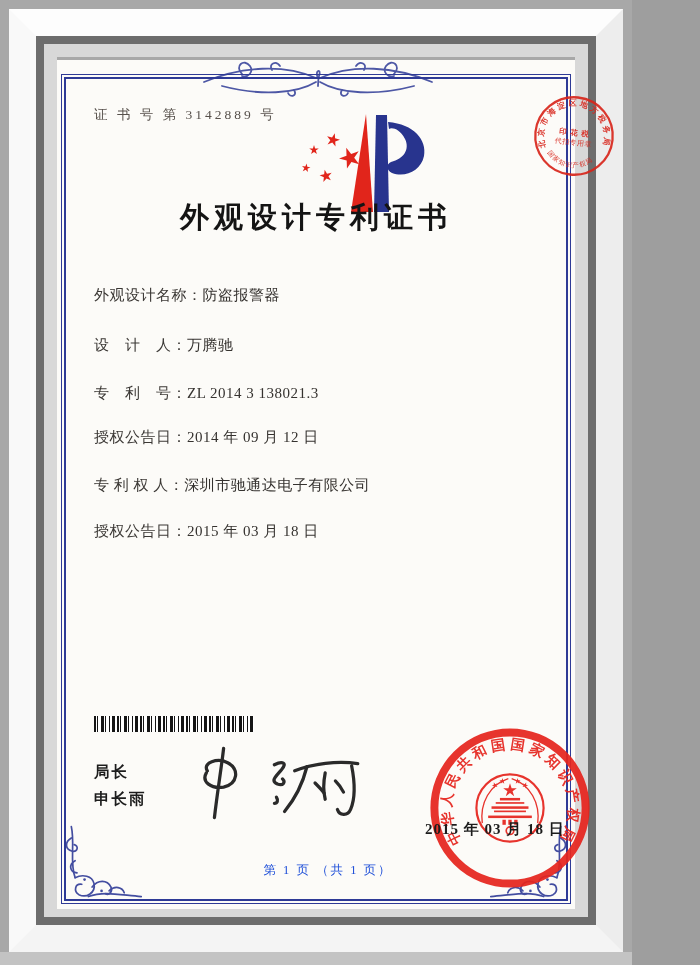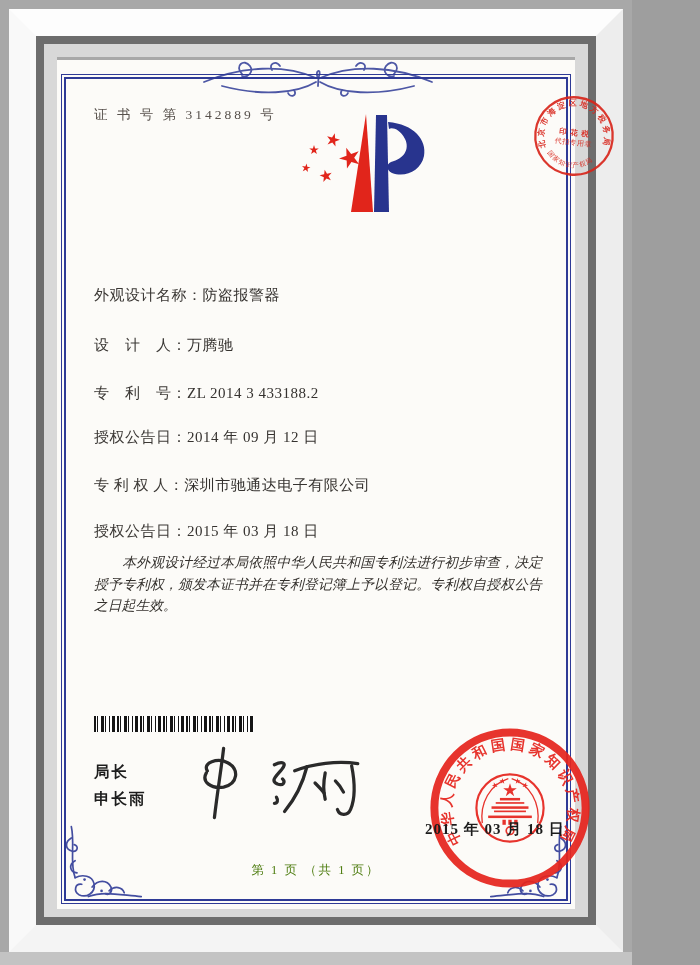--- a/index.html
+++ b/index.html
@@ -30,22 +30,22 @@
       #fff 4px 7px,#151515 7px 10px,#fff 10px 11px,#151515 11px 12px,#fff 12px 15px,
       #151515 15px 16px,#fff 16px 18px,#151515 18px 21px,#fff 21px 23px);}
   .signer-role{left:37px;top:702px;}
   .signer-name{left:37px;top:729px;}
   .signer-role,.signer-name{font-family:"Liberation Sans","DejaVu Sans",sans-serif;
          font-size:15.5px;font-weight:700;color:#1d1d1d;letter-spacing:2px;}
   .signature{left:130px;top:682px;width:188px;height:82px;}
   .seal{left:369px;top:664px;width:168px;height:168px;}
   .seal-date{left:368px;top:760px;font-size:15px;font-weight:bold;color:#1c1c1c;
          letter-spacing:1px;z-index:5;}
-  .footer{left:0;top:802px;width:100%;text-align:center;font-size:12.5px;
-         letter-spacing:2px;color:#4d7c0f;}
+  .footer{left:12px;top:802px;width:100%;text-align:center;font-size:12.5px;
+         letter-spacing:2px;color:#1d4ed8;}
   .tax-stamp{left:473px;top:32px;width:88px;height:88px;transform:rotate(6deg);}
   .ornament-top{left:141px;top:-4px;width:240px;height:50px;}
   .flourish-bl{left:3px;bottom:3px;width:85px;height:85px;}
   .flourish-br{right:3px;bottom:3px;width:85px;height:85px;transform:scaleX(-1);}
   svg{display:block;}
 </style>
 </head>
 <body>
 
 <svg width="0" height="0" style="position:absolute" aria-hidden="true">
@@ -131,44 +131,44 @@
         <use href="#star5" transform="translate(40,28) scale(7) rotate(15)"></use>
         <use href="#star5" transform="translate(21,38) scale(5)"></use>
         <use href="#star5" transform="translate(13,56) scale(4.5) rotate(10)"></use>
         <use href="#star5" transform="translate(33,64) scale(6.5) rotate(-12)"></use>
       </g>
       <path d="M73,2 L58,100 L80,100 Z" fill="#e1251b"></path>
       <path d="M83,3 L81,100 L96,100 L94,3 Z" fill="#28348e"></path>
       <path d="M95,10 C121,12 134,28 131,44 C128,59 112,66 99,61 C93,58 93,52 98,50 C111,47 117,37 112,27 C107,17 99,15 96,17 Z" fill="#28348e"></path>
     </svg>
 
+    <div class="abs title">外观设计专利证书</div>
 
     <div>
       <div class="abs field-row f0">
         <span>外观设计名称：</span><span class="val">防盗报警器</span>
       </div>
       <div class="abs field-row f1">
         <span>设　计　人：</span><span class="val">万腾驰</span>
       </div>
       <div class="abs field-row f2">
-        <span>专　利　号：</span><span class="val">ZL 2014 3 433188.2</span>
+        <span>专　利　号：</span><span class="val">ZL 2014 3 138021.3</span>
       </div>
       <div class="abs field-row f3">
         <span>授权公告日：</span><span class="val">2014 年 09 月 12 日</span>
       </div>
       <div class="abs field-row f4">
         <span>专 利 权 人：</span><span class="val">深圳市驰通达电子有限公司</span>
       </div>
       <div class="abs field-row f5">
         <span>授权公告日：</span><span class="val">2015 年 03 月 18 日</span>
       </div>
     </div>
 
     <div class="abs body-text">
-      <p>本外观设计经过本局依照中华人民共和国专利法进行初步审查，决定授予专利权，颁发本证书并在专利登记簿上予以登记。专利权自授权公告之日起生效。</p>
     </div>
 
     <div class="abs barcode"></div>
 
     <div class="abs signer-role">局长</div>
     <div class="abs signer-name">申长雨</div>
 
     <svg class="abs signature" viewBox="0 0 185 80">
       <g stroke="#191919" stroke-width="3.2" fill="none" stroke-linecap="round" opacity="0.92">
         <path d="M36,6 C34,24 30,48 27,74"></path>

